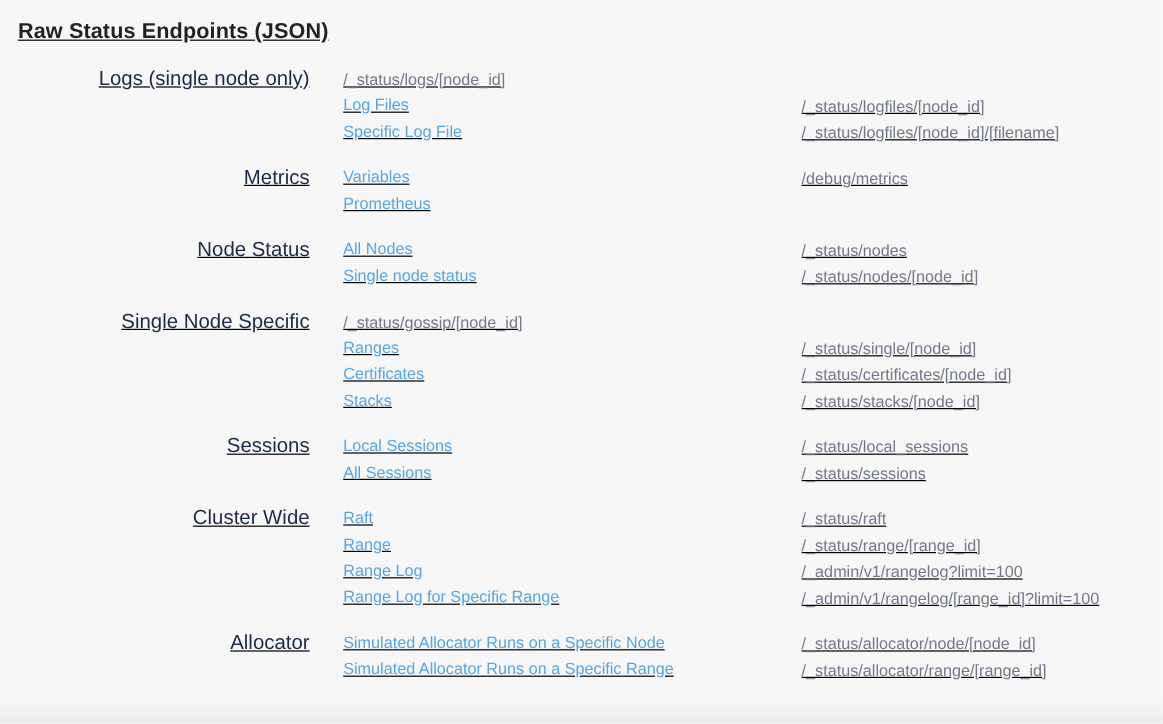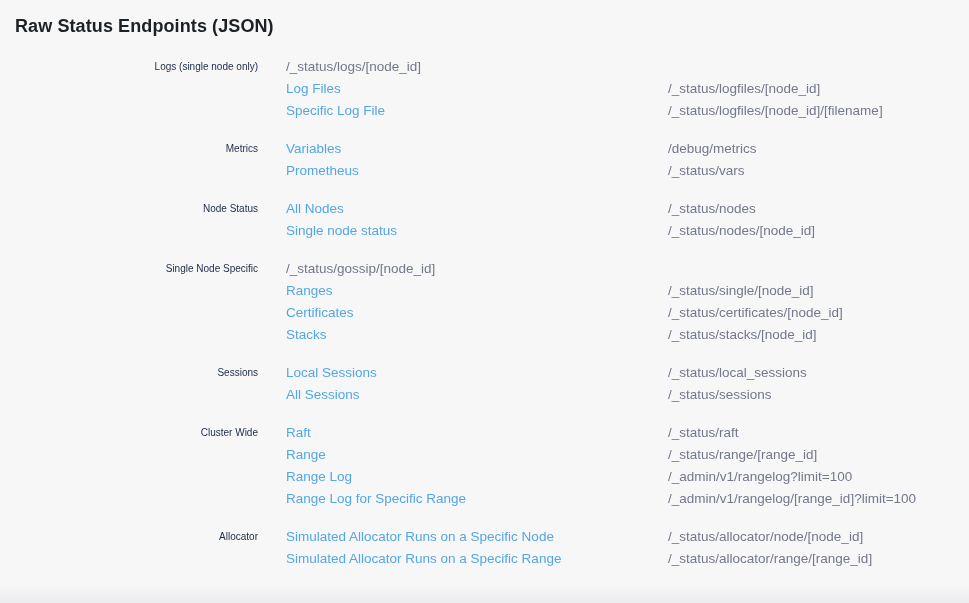--- a/index.html
+++ b/index.html
@@ -9,20 +9,21 @@
     overflow: hidden;
     font-family: "Liberation Sans", "DejaVu Sans", sans-serif;
   }
   body {
     background: var(--bg-color, #f7f7f8);
     background: linear-gradient(to bottom, var(--bg-color, #f7f7f8) 0%, var(--bg-color, #f7f7f8) 97%, #ececee 100%);
     position: relative;
   }
   .page {
     padding: 13px 0 0 15px;
+    text-decoration: underline;
   }
   h1.page-title {
     font-size: 18px;
     line-height: 26px;
     font-weight: 700;
     letter-spacing: 0.1px;
     color: var(--title-color, #1c2127);
   }
   .endpoint-table {
     margin-top: 16px;
@@ -32,21 +33,21 @@
   }
   .row {
     display: grid;
     grid-template-columns: 243px 354px auto;
     column-gap: 28px;
     height: 22px;
     align-items: center;
   }
   .cell-category {
     text-align: right;
-    font-size: 10px;
+    font-size: 17px;
     color: var(--category-color, #1b2b45);
     white-space: nowrap;
   }
   .cell-link a {
     font-size: 13.5px;
     color: var(--link-color, #55a6e4);
     text-decoration: none;
     cursor: pointer;
     white-space: nowrap;
   }
@@ -80,21 +81,20 @@
       </div>
       <div class="group">
         <div class="row">
           <div class="cell-category">Metrics</div>
           <div class="cell-link"><a href="#">Variables</a></div>
           <div class="cell-path">/debug/metrics</div>
         </div>
         <div class="row">
           <div class="cell-category"></div>
           <div class="cell-link"><a href="#">Prometheus</a></div>
-          <div class="cell-path">/_status/vars</div>
         </div>
       </div>
       <div class="group">
         <div class="row">
           <div class="cell-category">Node Status</div>
           <div class="cell-link"><a href="#">All Nodes</a></div>
           <div class="cell-path">/_status/nodes</div>
         </div>
         <div class="row">
           <div class="cell-category"></div>

